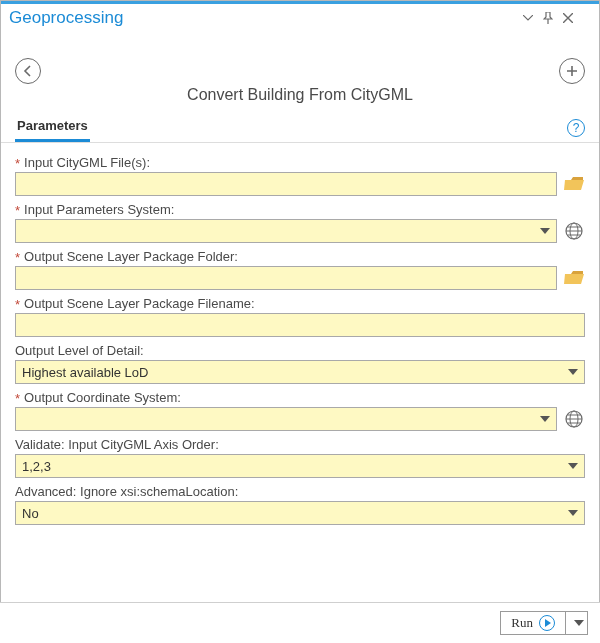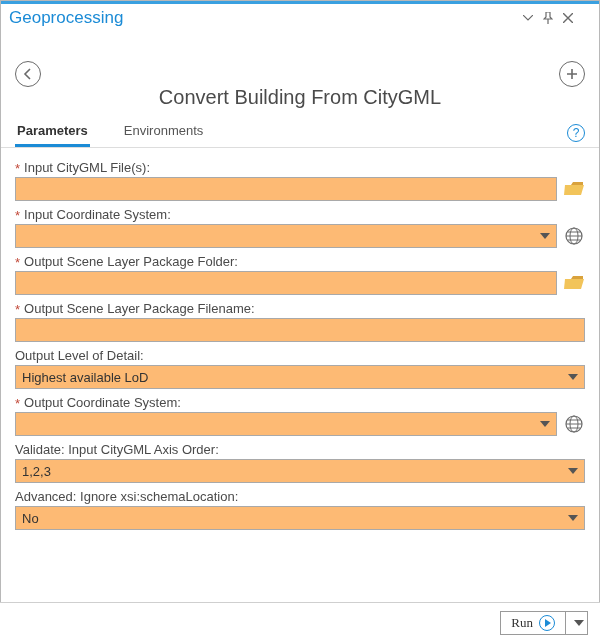--- a/index.html
+++ b/index.html
@@ -41,21 +41,21 @@
   }
   .circle-btn {
     width: 26px; height: 26px;
     border: 1.5px solid #6a6a6a;
     border-radius: 50%;
     display:flex; align-items:center; justify-content:center;
     cursor: pointer;
     color:#6a6a6a;
   }
   .tool-title {
-    font-size: 20px;
+    font-size: 16px;
     color: #4a4a4a;
     font-weight: 400;
     margin-top: 48px;
   }
   .tabs-row {
     display:flex;
     align-items:center;
     justify-content:space-between;
     padding: 2px 14px 0 14px;
   }
@@ -84,21 +84,21 @@
   .form { padding: 4px 14px 0 14px; }
   .field { margin-bottom: 6px; }
   .field-label-row { display:flex; align-items:flex-start; gap:4px; margin-bottom:2px; }
   .req { color:#c24a3a; font-size:13px; line-height:1; margin-top:2px; }
   .field-label { color:#4a4a4a; }
   .input-row { display:flex; align-items:center; gap:6px; }
   .text-input, .select-input {
     flex:1;
     height:24px;
     border:1px solid #a9a9a9;
-    background:#fdba74;
+    background:#fef9c3;
     padding:2px 6px;
     font-family:inherit;
     font-size:13px;
     color:#333;
   }
   .select-input { position:relative; display:flex; align-items:center; cursor:pointer; }
   .select-input .sel-text { flex:1; white-space:nowrap; overflow:hidden; }
   .select-caret {
     width:0;height:0;
     border-left:5px solid transparent;
@@ -185,21 +185,20 @@
   <div class="circle-btn">
     <svg width="14" height="14" viewBox="0 0 14 14">
         <path d="M7 2 V12 M2 7 H12" stroke="#6a6a6a" stroke-width="1.6"></path>
       </svg>
   </div>
 </div>
 
 <div class="tabs-row">
   <div class="tabs">
     <div class="tab active">Parameters</div>
-    <div class="tab">Environments</div>
   </div>
   <div class="help-icon">?</div>
 </div>
 <div class="tabs-underline"></div>
 
 <div class="form">
 
   <div class="field">
     <div class="field-label-row">
       <span class="req">*</span>
@@ -212,21 +211,21 @@
             <path d="M0 3 H7 L9 0 H19 V3 Z" fill="#d9a23c"></path>
             <path d="M1 3 H20 L17 13 H0 Z" fill="#f2c45a"></path>
           </svg>
       </div>
     </div>
   </div>
 
   <div class="field">
     <div class="field-label-row">
       <span class="req">*</span>
-      <span class="field-label">Input Coordinate System:</span>
+      <span class="field-label">Input Parameters System:</span>
     </div>
     <div class="input-row">
       <div class="select-input">
         <span class="sel-text"></span>
         <span class="select-caret"></span>
       </div>
       <div class="icon-slot">
         <svg width="18" height="18" viewBox="0 0 18 18">
             <circle cx="9" cy="9" r="8" fill="none" stroke="#6a6a6a" stroke-width="1.2"></circle>
             <ellipse cx="9" cy="9" rx="4" ry="8" fill="none" stroke="#6a6a6a" stroke-width="1"></ellipse>

